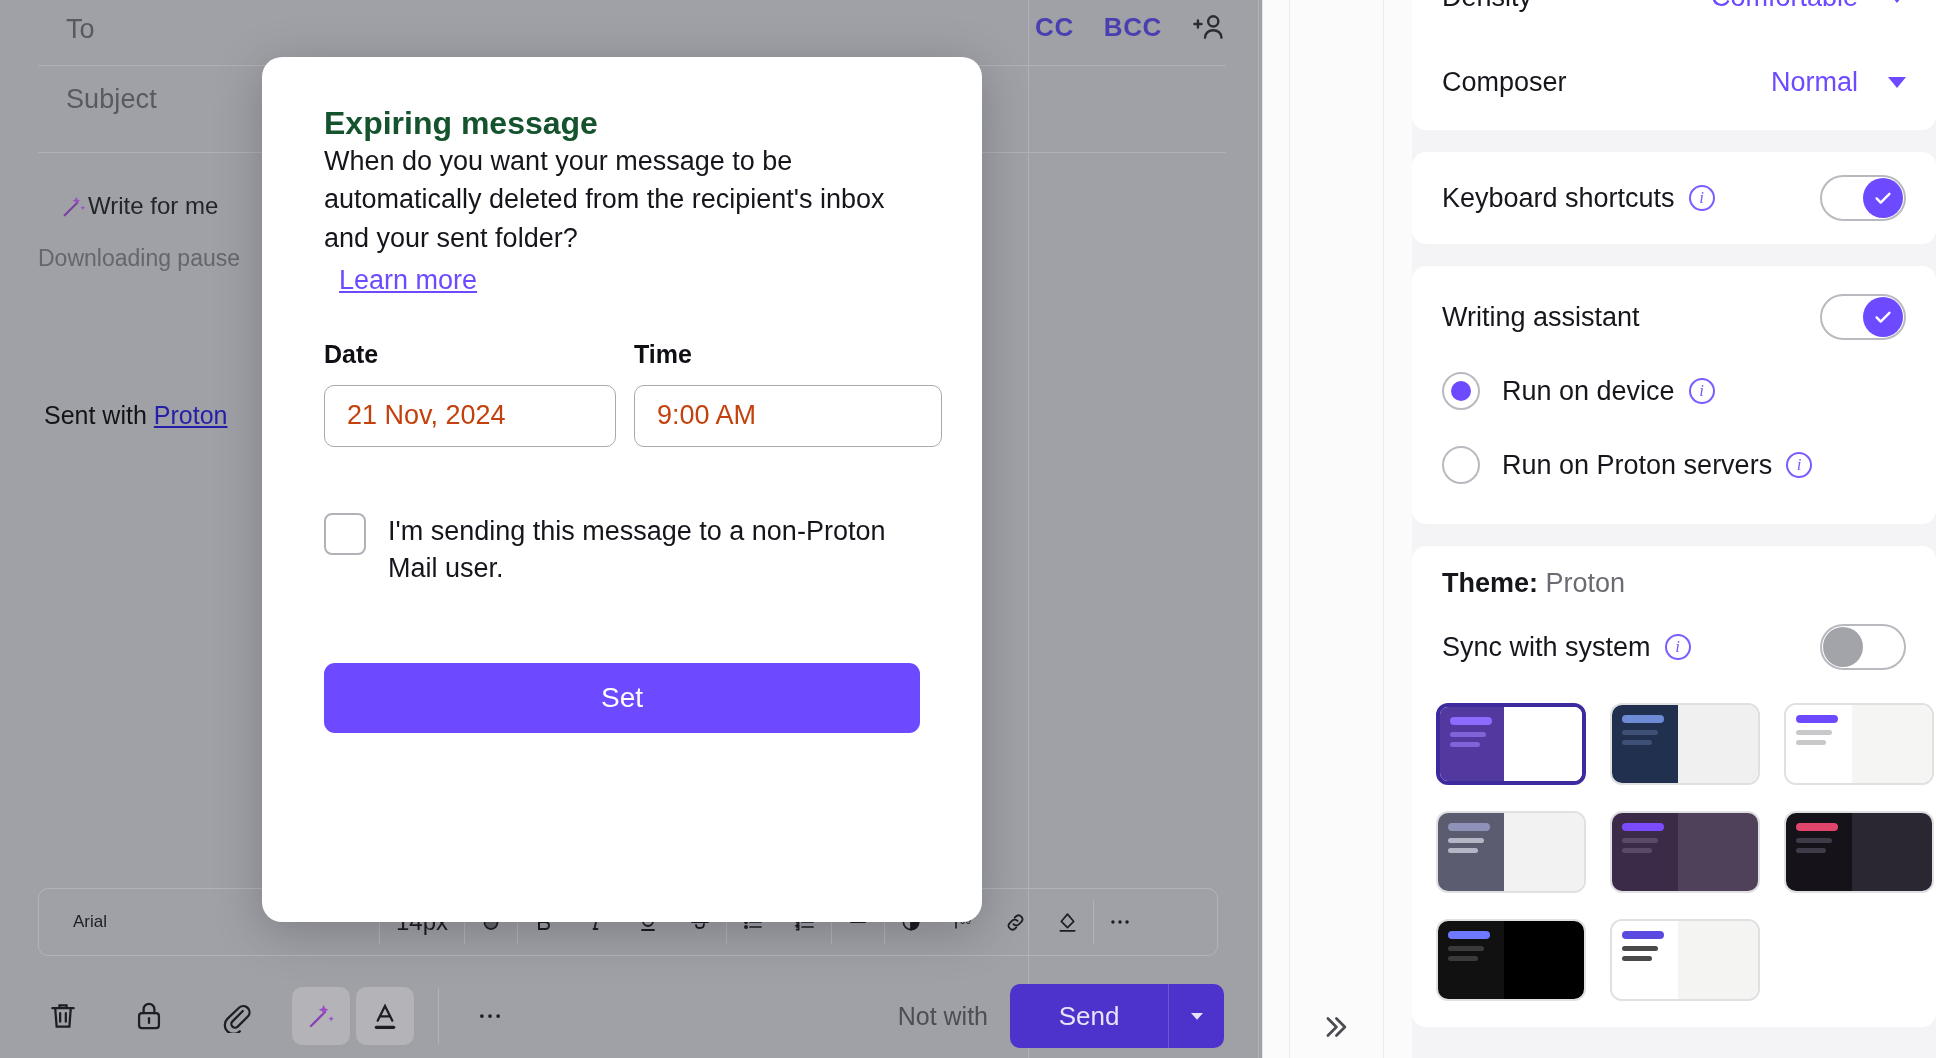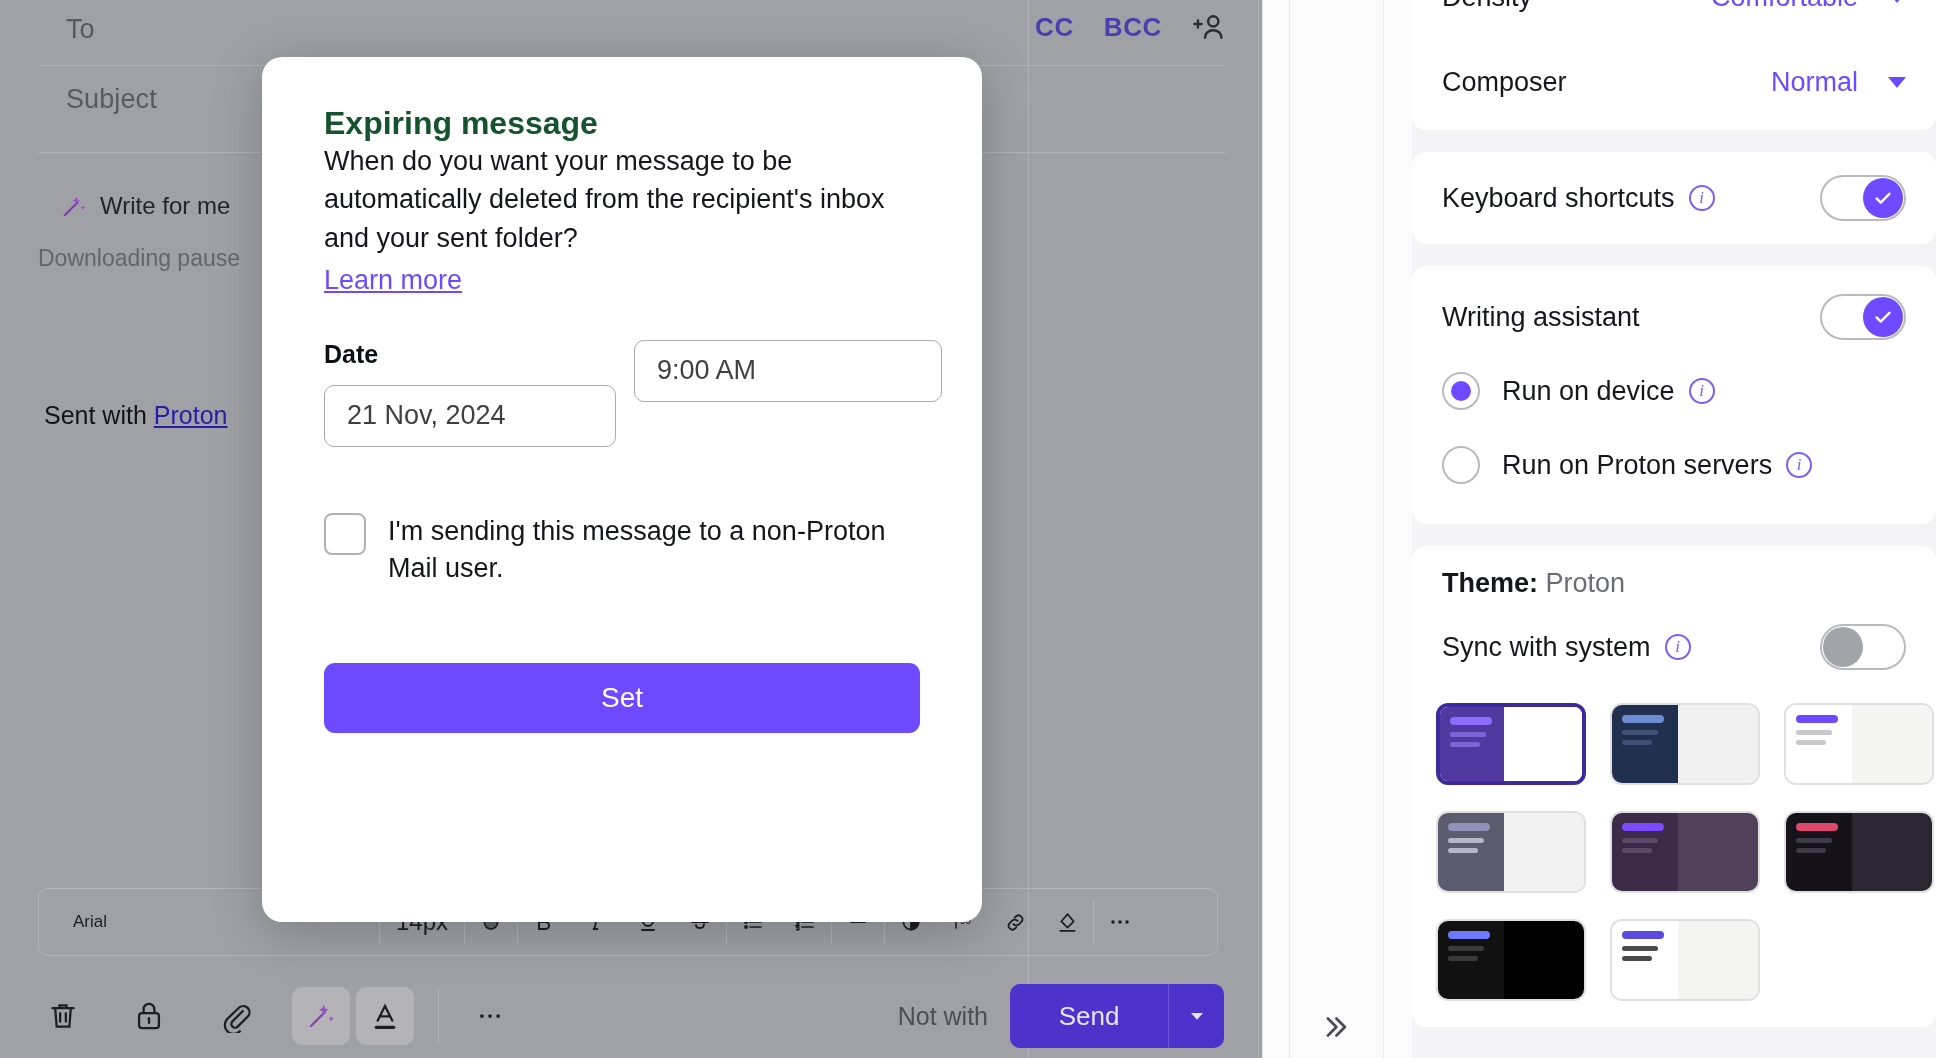--- a/index.html
+++ b/index.html
@@ -42,21 +42,21 @@
   }
   .ccbcc-btn {
     font-size: 26px; font-weight: bold;
     color: #4a3fb0;
     letter-spacing: .6px;
   }
   #add-contact-icon { display:block; width:34px; height:34px; color:#2b2c33; }
 
   #write-for-me {
     position: absolute; left: 60px; top: 192px;
-    display: flex; align-items: center; gap: 12px;
+    display: flex; align-items: center; 
   }
   #wfm-label { font-size: 24px; color: #24252b; }
   #wand-icon { display:block; width:28px; height:28px; }
 
   #downloading-paused {
     position: absolute; left: 38px; top: 245px;
     font-size: 23px; color: #65666c;
   }
 
   #sent-with {
@@ -252,31 +252,31 @@
     padding: 48px 62px 0 62px;
   }
   #modal-title {
     font-size: 32px; font-weight: bold; color:#14532d;
   }
   #modal-desc {
     font-size: 27px; line-height: 1.42; color:#15161b;
   }
   #learn-more {
     display:inline-block; margin-top: 8px;
-    font-size: 27px; color:#6d4aff; text-decoration: underline;
+    font-size: 27px; color:#6d4aff; text-decoration: underline; margin-left: 15px;
   }
   #dt-row { display:flex; gap: 18px; margin-top: 44px; }
   .dt-field { }
   .dt-label { font-size: 25px; font-weight:bold; color:#0f1015; margin-bottom: 16px; }
   .dt-input {
     border: 1px solid #a9aab0;
     border-radius: 10px;
     height: 62px;
     display:flex; align-items:center;
-    font-size: 27px; color:#404040;
+    font-size: 27px; color:#c2410c;
     padding: 0 22px;
   }
   #date-input { width: 292px; }
   #time-input { width: 308px; }
 
   #check-row {
     display:flex; align-items:flex-start;
     margin-top: 66px;
   }
   #nonproton-checkbox {
@@ -648,20 +648,21 @@
     <div id="modal-title">Expiring message</div>
     <div id="modal-desc">When do you want your message to be automatically deleted from the recipient's inbox and your sent folder?</div>
     <a id="learn-more" href="#">Learn more</a>
 
     <div id="dt-row">
       <div class="dt-field">
         <div class="dt-label">Date</div>
         <div class="dt-input" id="date-input">21 Nov, 2024</div>
       </div>
       <div class="dt-field">
+        <div class="dt-label">Time</div>
         <div class="dt-input" id="time-input">9:00 AM</div>
       </div>
     </div>
 
     <div id="check-row">
       <div id="nonproton-checkbox"></div>
       <div id="check-label">I'm sending this message to a non-Proton Mail user.</div>
     </div>
 
     <div id="set-button">Set</div>

